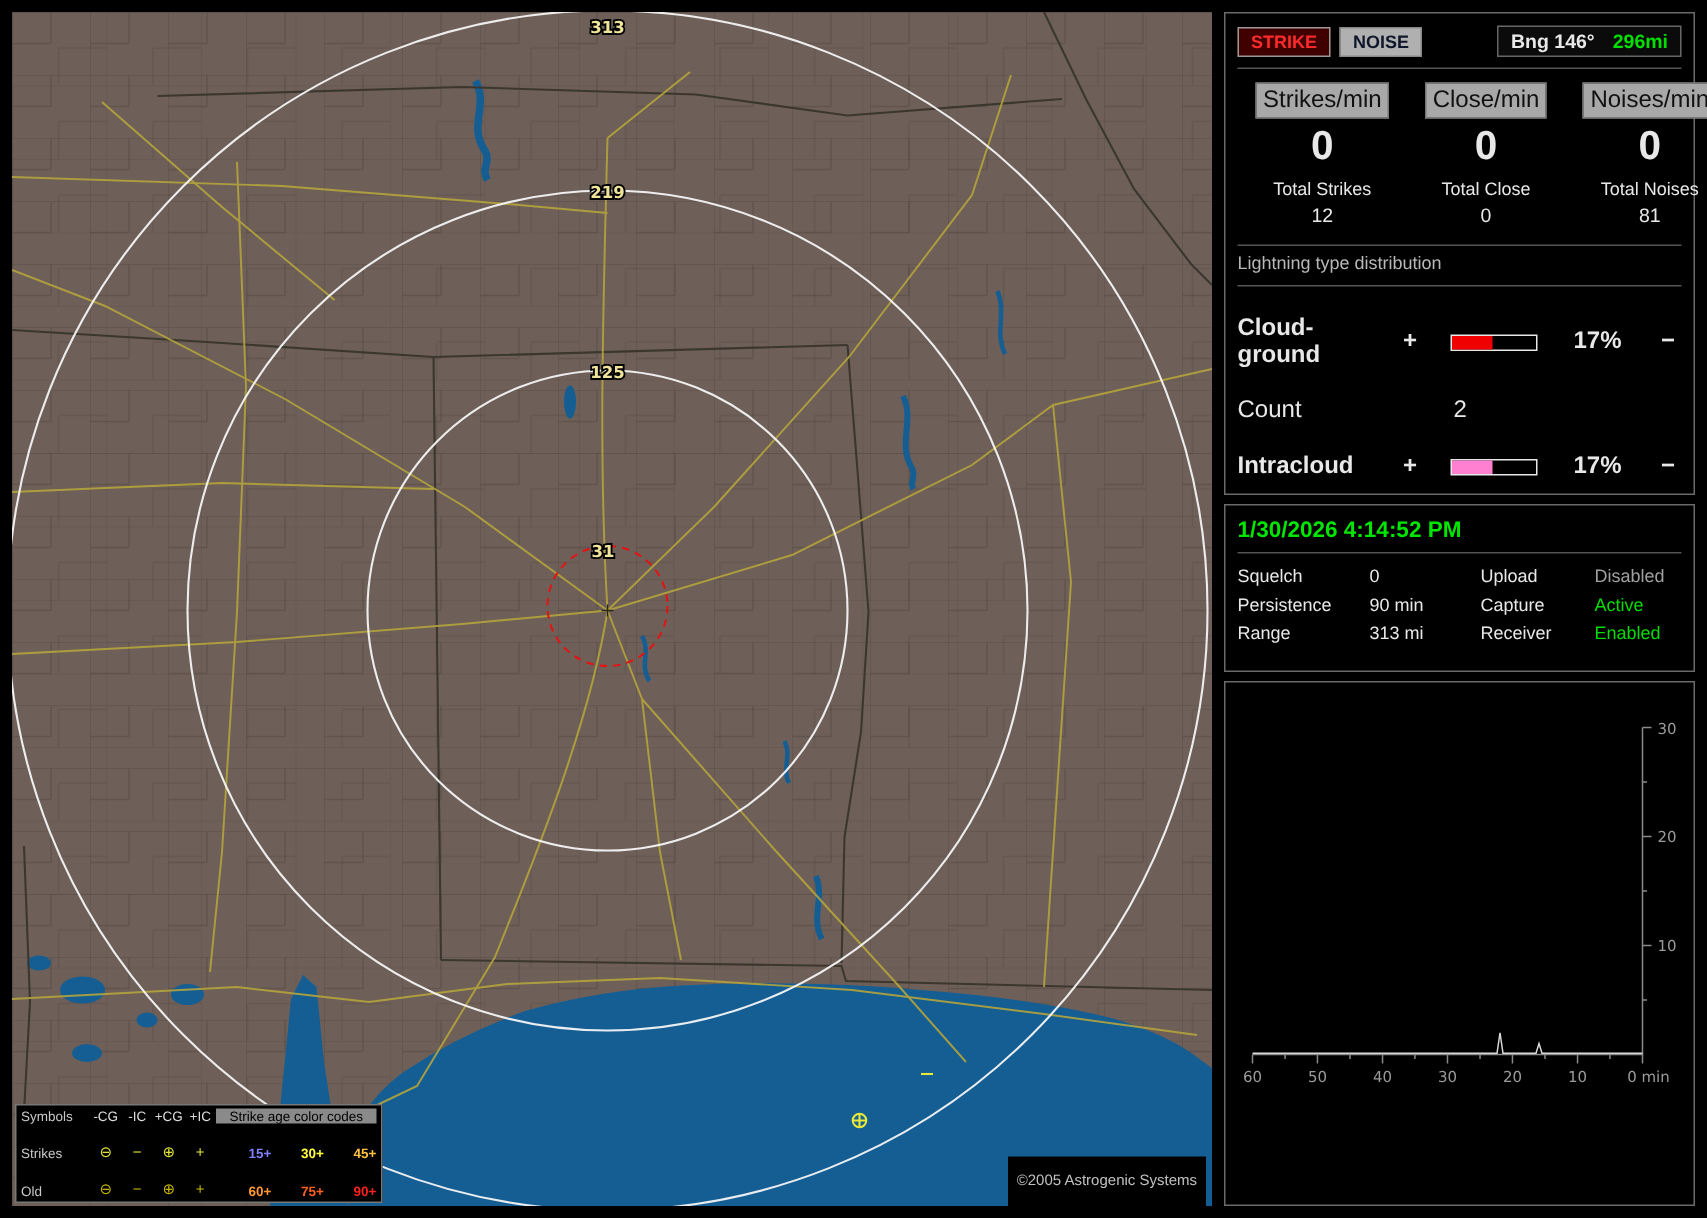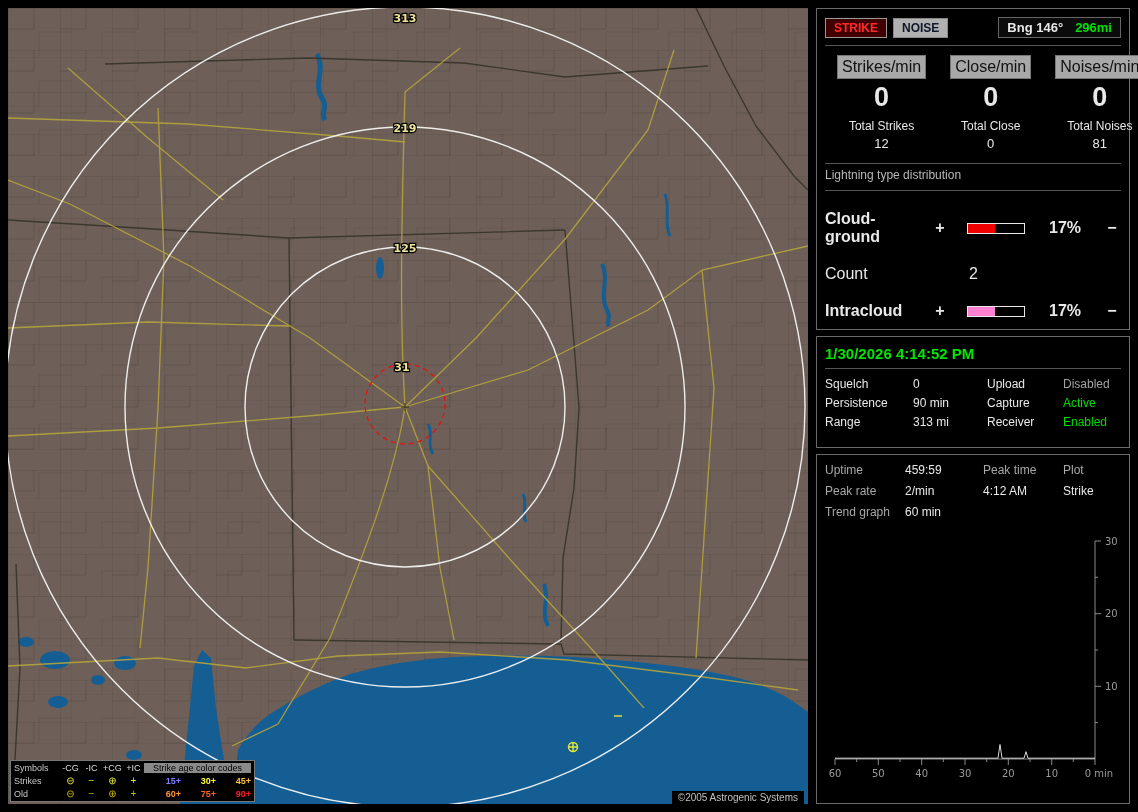--- a/index.html
+++ b/index.html
@@ -8,30 +8,30 @@
     font-family: "Liberation Sans", sans-serif; position: relative; overflow: hidden;
     color: #e8e8e8;
   }
   
   .map { position: absolute; left: 8px; top: 8px; width: 800px; height: 796px; background: #6e6058; }
   .map svg { position: absolute; left: 0; top: 0; }
   .legend {
     position: absolute; left: 2px; bottom: 2px; background: #000; border: 1px solid #777;
     padding: 2px 3px; display: grid;
     grid-template-columns: 46px 21px 21px 21px 21px 37px 35px 35px;
-    row-gap: 3px; font-size: 9px; color: #c8c8c8; align-items: center;
+    row-gap: 15px; font-size: 9px; color: #c8c8c8; align-items: center;
   }
   .lg-age { grid-column: 6 / 9; background: #8a8a8a; color: #000; text-align: center; padding: 0 2px; }
   .lg-col { text-align: center; color: #ddd; }
   .lg-ic  { color: #e2e23a; text-align: center; font-size: 10px; line-height: 1; }
   .lg-ic.old { color: #c8b400; }
   .age { text-align: right; font-weight: bold; }
   .age-r0 { color: #8080ff; } .age-r1 { color: #ffff40; } .age-r2 { color: #ffc040; }
   .age-o0 { color: #ff9830; } .age-o1 { color: #ff6020; } .age-o2 { color: #ff2020; }
-  .copyright { position: absolute; right: 4px; bottom: 0; background: #000; color: #c0c0c0; font-size: 10px; padding: 1px 6px; }
+  .copyright { position: absolute; right: 4px; bottom: 0; background: #000; color: #c0c0c0; font-size: 10px; padding: 11px 6px; }
 
   
   .rightcol { position: absolute; left: 816px; top: 8px; width: 314px; height: 796px; display: flex; flex-direction: column; gap: 6px; }
   .panel { background: #000; border: 1px solid #6a6a6a; padding: 8px; }
   .p1 { height: 322px; }
   .p2 { height: 112px; }
   .p3 { flex: 1; display: flex; flex-direction: column; }
 
   .p1-top { display: flex; align-items: center; gap: 6px; padding-bottom: 7px; border-bottom: 1px solid #555; }
   .btn-strike { background: #400000; color: #ff2a2a; border: 1px solid #999; font-weight: bold; font-size: 12px; padding: 2px 8px; cursor: pointer; }
@@ -279,36 +279,20 @@
       <span class="val-grn">Active</span>
 
       <span>Range</span>
       <span>313 mi</span>
       <span>Receiver</span>
       <span class="val-grn">Enabled</span>
     </div>
   </div>
 
   <div class="panel p3">
-    <div class="stats">
-      <span class="lbl">Uptime</span>
-      <span>459:59</span>
-      <span class="lbl">Peak time</span>
-      <span class="lbl">Plot</span>
-
-      <span class="lbl">Peak rate</span>
-      <span>2/min</span>
-      <span>4:12 AM</span>
-      <span>Strike</span>
-
-      <span class="lbl">Trend graph</span>
-      <span>60 min</span>
-      <span></span>
-        <span></span>
-    </div>
 
     <div class="chart">
       <svg width="296" height="262" viewBox="0 0 296 262">
 
         <path d="M10 234 H270 V16" stroke="#8a8a8a" fill="none" stroke-width="1"></path>
 
         <g stroke="#8a8a8a">
           <path d="M270 16 h6 M270 88.7 h6 M270 161.3 h6"></path>
           <path d="M270 52.3 h3 M270 125 h3 M270 197.6 h3"></path>
         </g>

